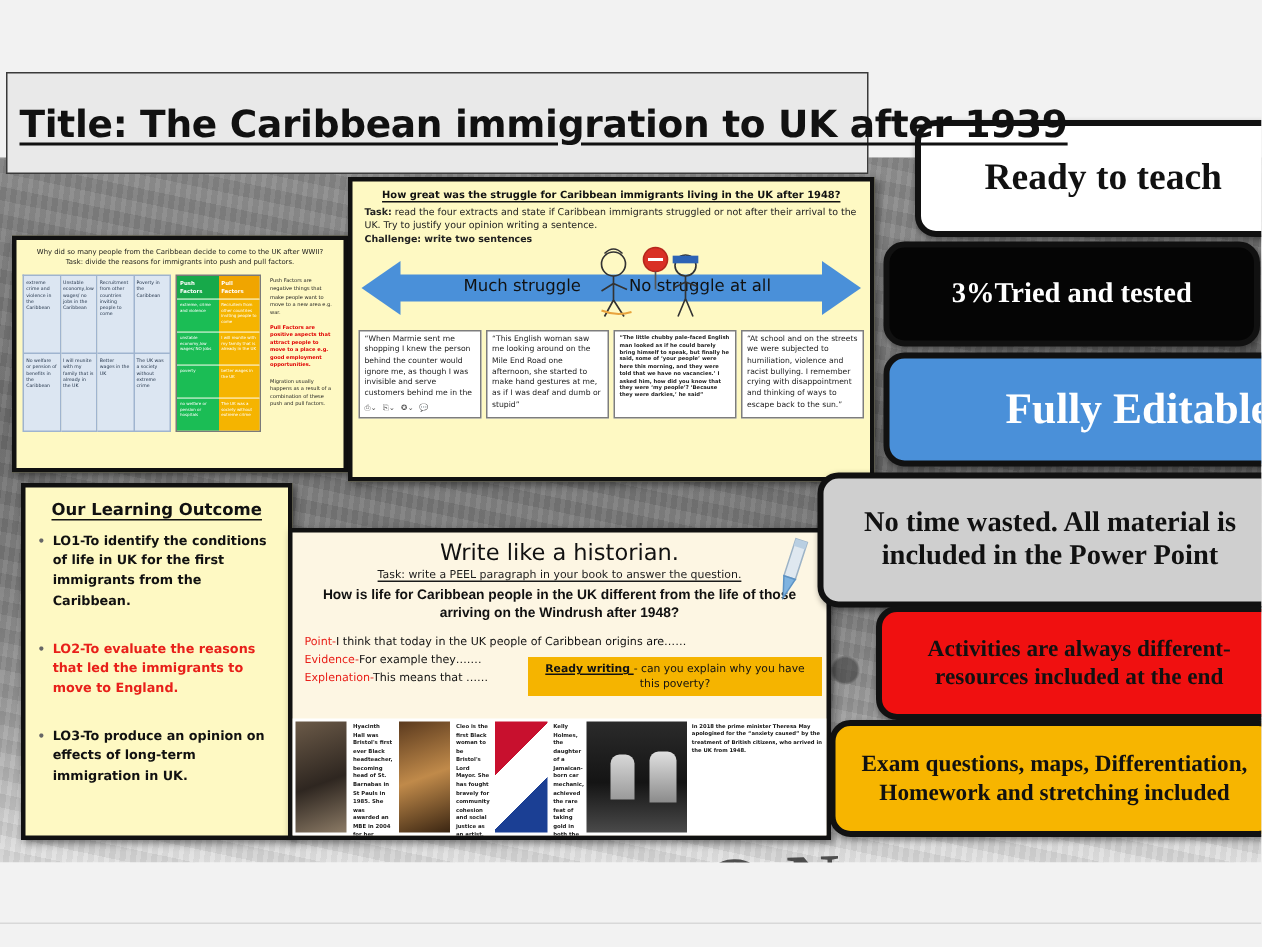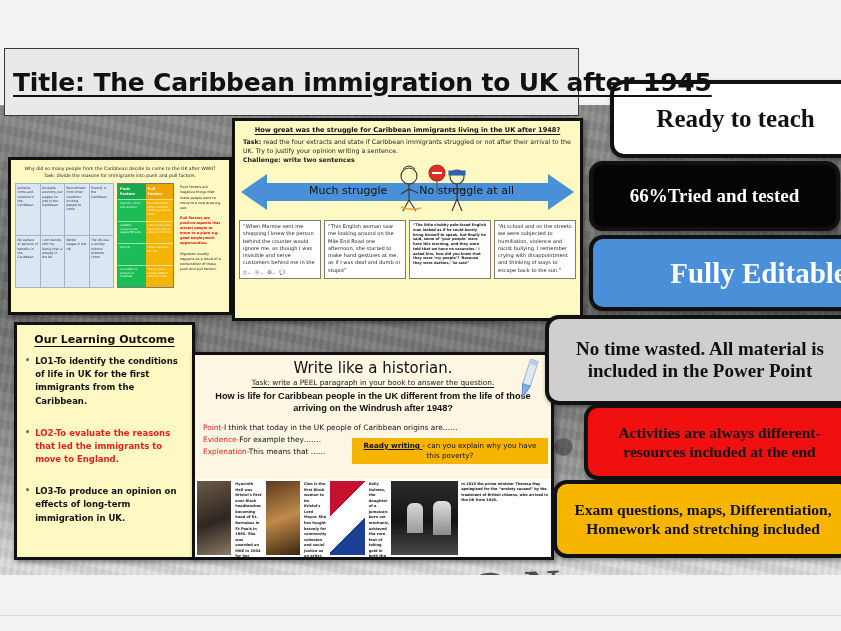--- a/index.html
+++ b/index.html
@@ -222,21 +222,21 @@
 <div class="stage">
 
   <div class="bg-photo">
     <div class="bg-crowd"></div>
   </div>
   <div class="bg-london">LONDON</div>
   <div class="bg-bottom"></div>
   <div class="bg-bottomline"></div>
 
   <div class="title-banner">
-    <div class="title-text">Title: The Caribbean immigration to UK after 1945</div>
+    <div class="title-text">Title: The Caribbean immigration to UK after 1939</div>
   </div>
 
   <div class="card" id="card-push">
     <div class="pp-q">
       <div>Why did so many people from the Caribbean decide to come to the UK after WWII?</div>
       <div>Task: divide the reasons for immigrants into push and pull factors.</div>
     </div>
     <div class="pp-body">
       <div class="pp-grid">
         <div class="pp-cell">extreme crime and violence in the Caribbean</div>
@@ -367,19 +367,19 @@
       <div class="bio-ph ph-mayor"></div>
       <div class="bio-txt b2">Cleo is the first Black woman to be Bristol's Lord Mayor. She has fought bravely for community cohesion and social justice as an artist, activist and local Green Party councillor</div>
       <div class="bio-ph ph-flag"></div>
       <div class="bio-txt b3">Kelly Holmes, the daughter of a Jamaican-born car mechanic, achieved the rare feat of taking gold in both the 800 and 1500 metres races</div>
       <div class="bio-pmimg"></div>
       <div class="bio-cap">In 2018 the prime minister Theresa May apologised for the “anxiety caused” by the treatment of British citizens, who arrived in the UK from 1948.</div>
     </div>
   </div>
 
   <div class="pill" id="pill-ready">Ready to teach</div>
-  <div class="pill" id="pill-tried">66%Tried and tested</div>
+  <div class="pill" id="pill-tried">3%Tried and tested</div>
   <div class="pill" id="pill-editable">Fully Editable</div>
   <div class="pill" id="pill-notime">No time wasted. All material is included in the Power Point</div>
   <div class="pill" id="pill-activities">Activities are always different- resources included at the end</div>
   <div class="pill" id="pill-exam">Exam questions, maps, Differentiation, Homework and stretching included</div>
 
 </div>
 
 </body></html>

